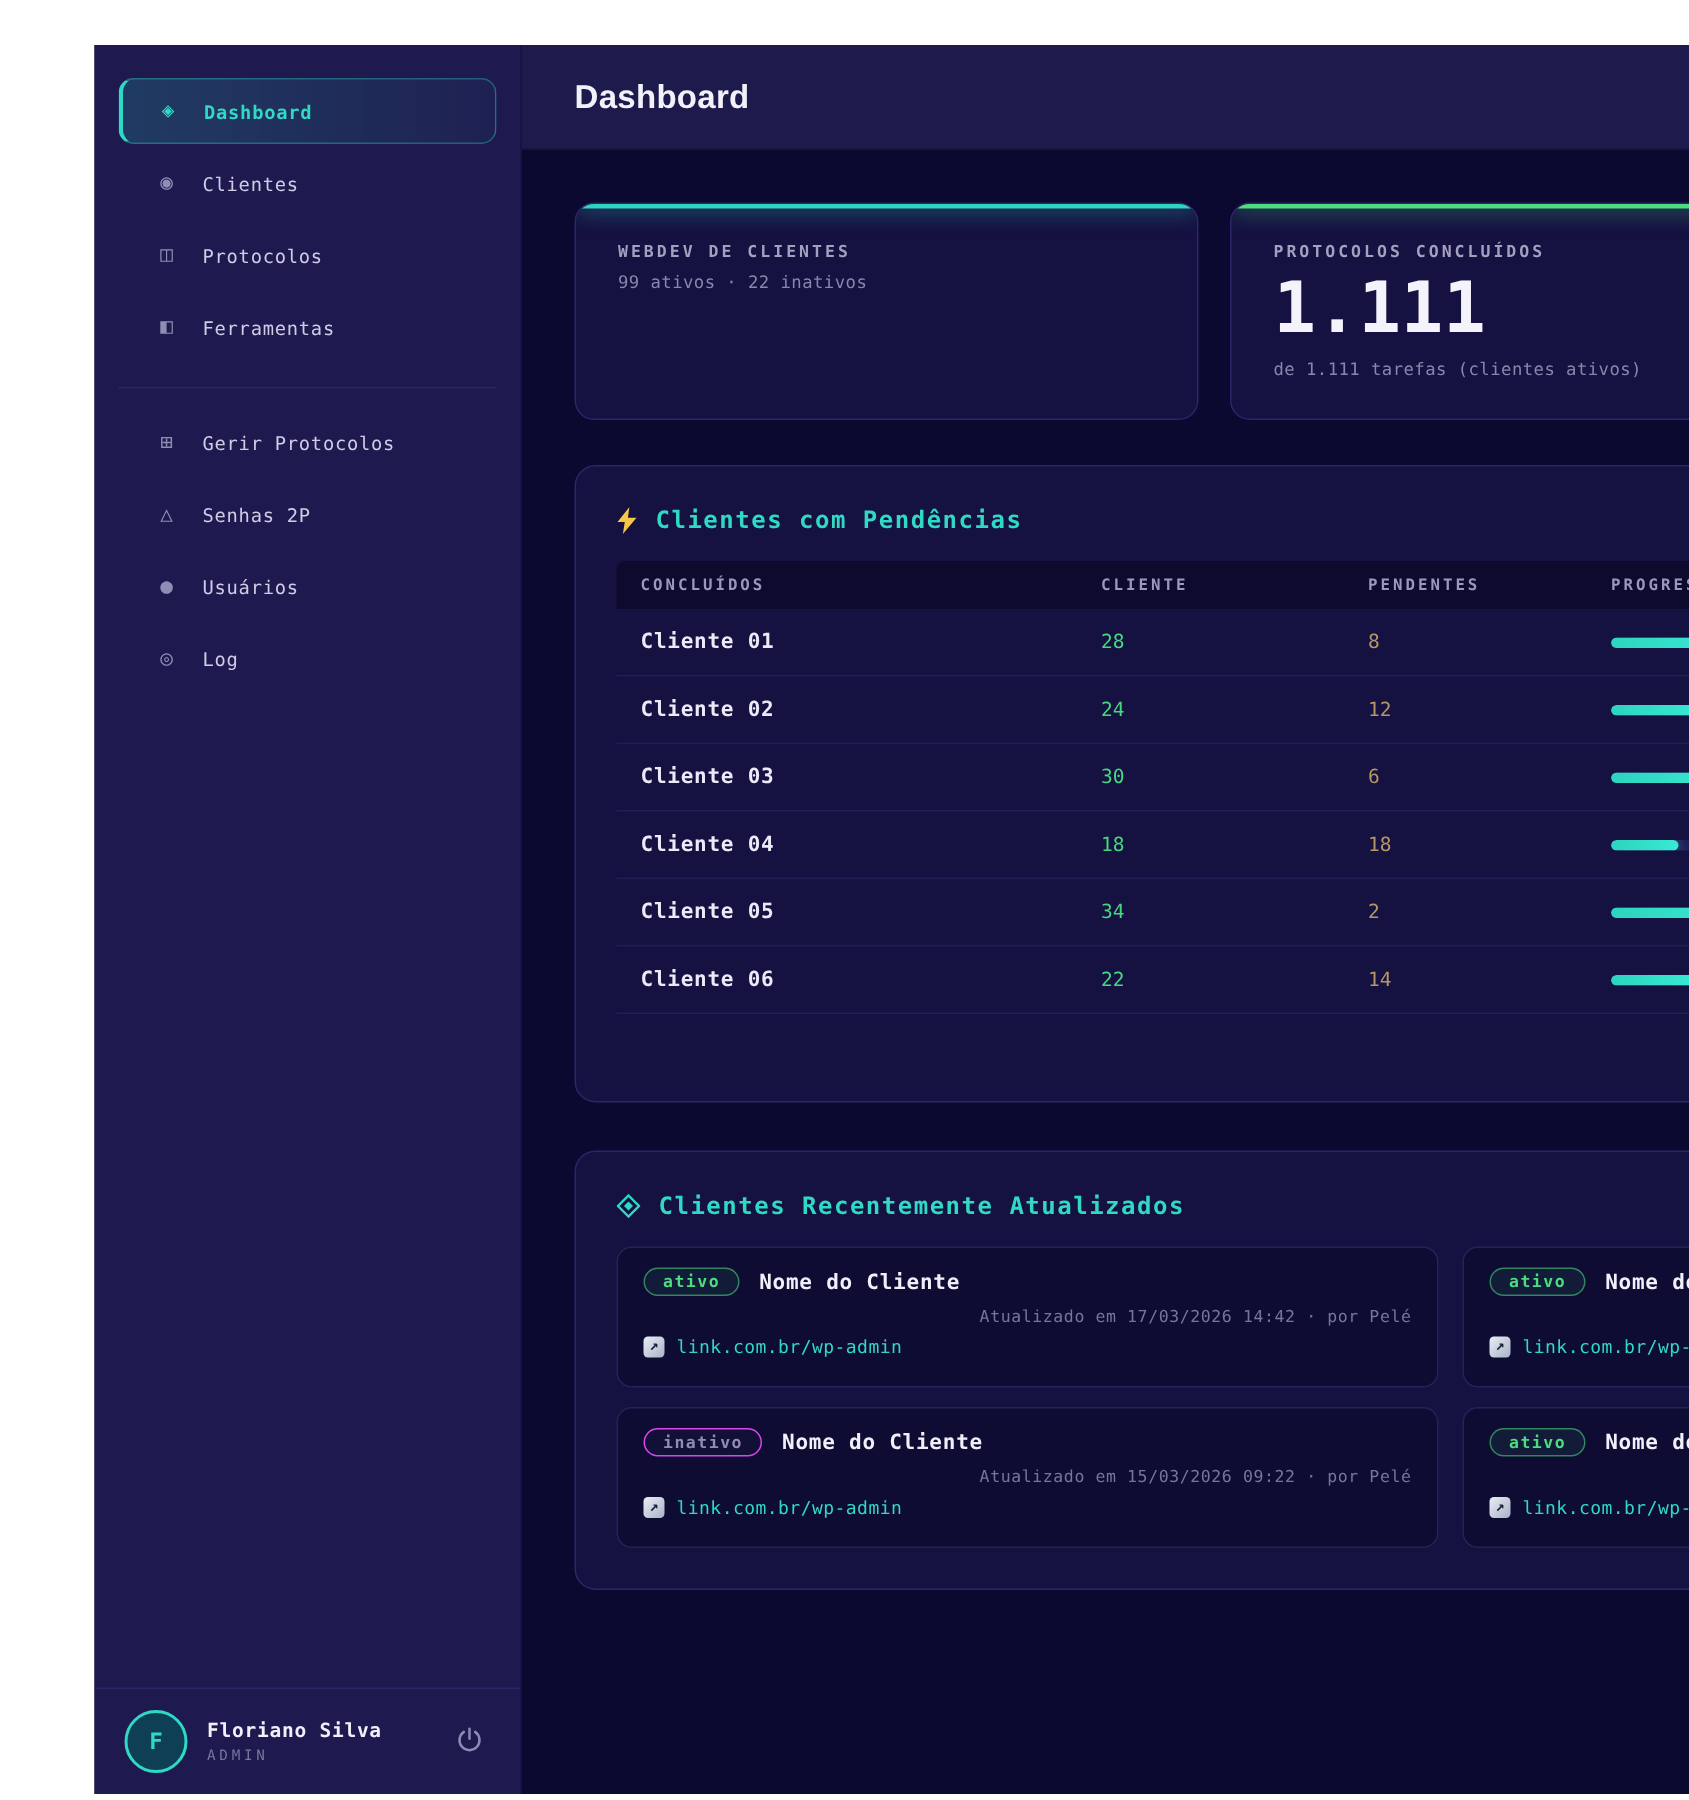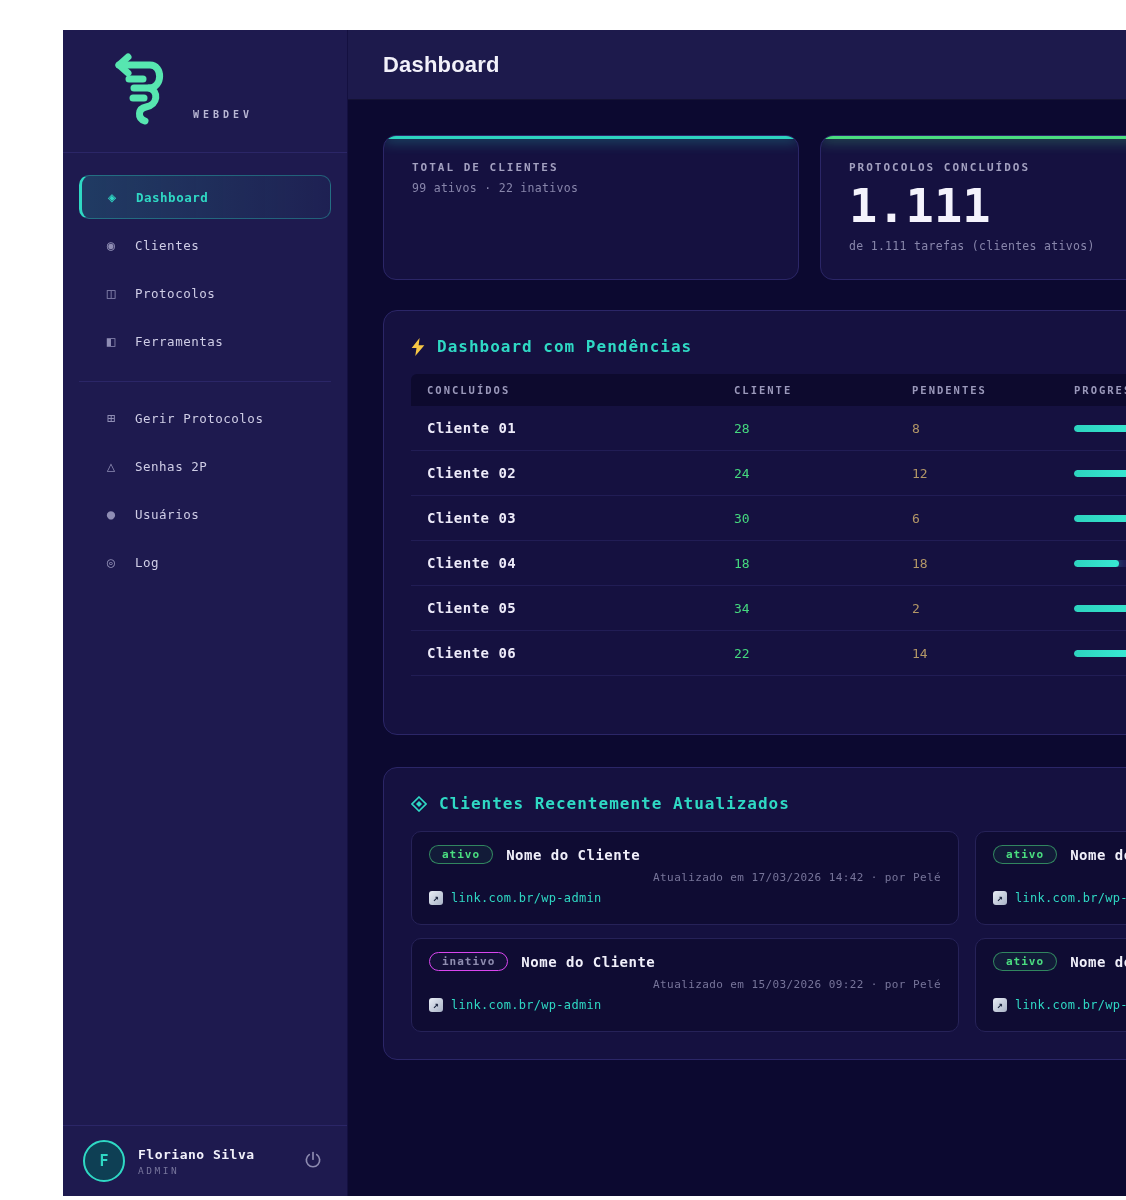--- a/index.html
+++ b/index.html
@@ -86,32 +86,20 @@
   .link-ico{width:14px;height:14px;border-radius:3px;background:linear-gradient(135deg,#e9eef6,#a9b3c7);
     color:#16203a;font-size:10px;line-height:14px;text-align:center;font-weight:bold;flex:0 0 14px;}
   .rc-link{font-size:12px;color:#2fd9c4;text-decoration:none;letter-spacing:.3px;}
 </style>
 </head>
 <body>
 
 <div class="app">
 
   <aside class="sidebar">
-    <div class="logo-block">
-      <svg width="62" height="78" viewBox="0 0 60 78">
-        <g stroke="#57e6b0" stroke-width="7" fill="none" stroke-linecap="round" stroke-linejoin="round">
-          <path d="M20 5 L11 13 L20 21"></path>
-          <path d="M11 13 H42 C55 13 55 36 41 36 H26"></path>
-          <path d="M21 27 H35"></path>
-          <path d="M25 46 H36"></path>
-          <path d="M41 36 C51 39 50 53 38 55 C30 56.5 29 66 37 69"></path>
-        </g>
-      </svg>
-      <span class="brand-name">WEBDEV</span>
-    </div>
 
     <nav class="nav">
       <div class="nav-item active">
         <span class="ico">◈</span>
         <span class="lbl">Dashboard</span>
       </div>
       <div class="nav-item">
         <span class="ico">◉</span>
         <span class="lbl">Clientes</span>
       </div>
@@ -166,39 +154,39 @@
   <div class="main">
     <header class="main-header">
       <h1>Dashboard</h1>
     </header>
 
     <div class="content">
 
       <div class="stats-row">
         <div class="stat-card">
           <div class="stat-accent" style="background: rgb(45, 212, 191); box-shadow: rgb(45, 212, 191) 0px 0px 14px;"></div>
-          <div class="stat-label">TOTAL DE CLIENTES</div>
+          <div class="stat-label">WEBDEV DE CLIENTES</div>
           <div class="stat-sub">99 ativos · 22 inativos</div>
         </div>
         <div class="stat-card">
           <div class="stat-accent" style="background: rgb(74, 222, 128); box-shadow: rgb(74, 222, 128) 0px 0px 14px;"></div>
           <div class="stat-label">PROTOCOLOS CONCLUÍDOS</div>
           <div class="stat-value">1.111</div>
           <div class="stat-sub">de 1.111 tarefas (clientes ativos)</div>
         </div>
       </div>
 
       <section class="section-card section-pending">
         <div class="section-title">
           <span class="title-ico">
             <svg width="14" height="18" viewBox="0 0 12 17">
               <polygon points="7.5,0 0,9.5 4.6,9.5 3.4,17 12,6.8 6.6,6.8" fill="#f6c644"></polygon>
             </svg>
           </span>
-          <span>Dashboard com Pendências</span>
+          <span>Clientes com Pendências</span>
         </div>
 
         <div class="table">
           <div class="trow thead">
             <div class="tcell">CONCLUÍDOS</div>
             <div class="tcell">CLIENTE</div>
             <div class="tcell">PENDENTES</div>
             <div class="tcell">PROGRESSO</div>
           </div>
           <div class="tbody">

